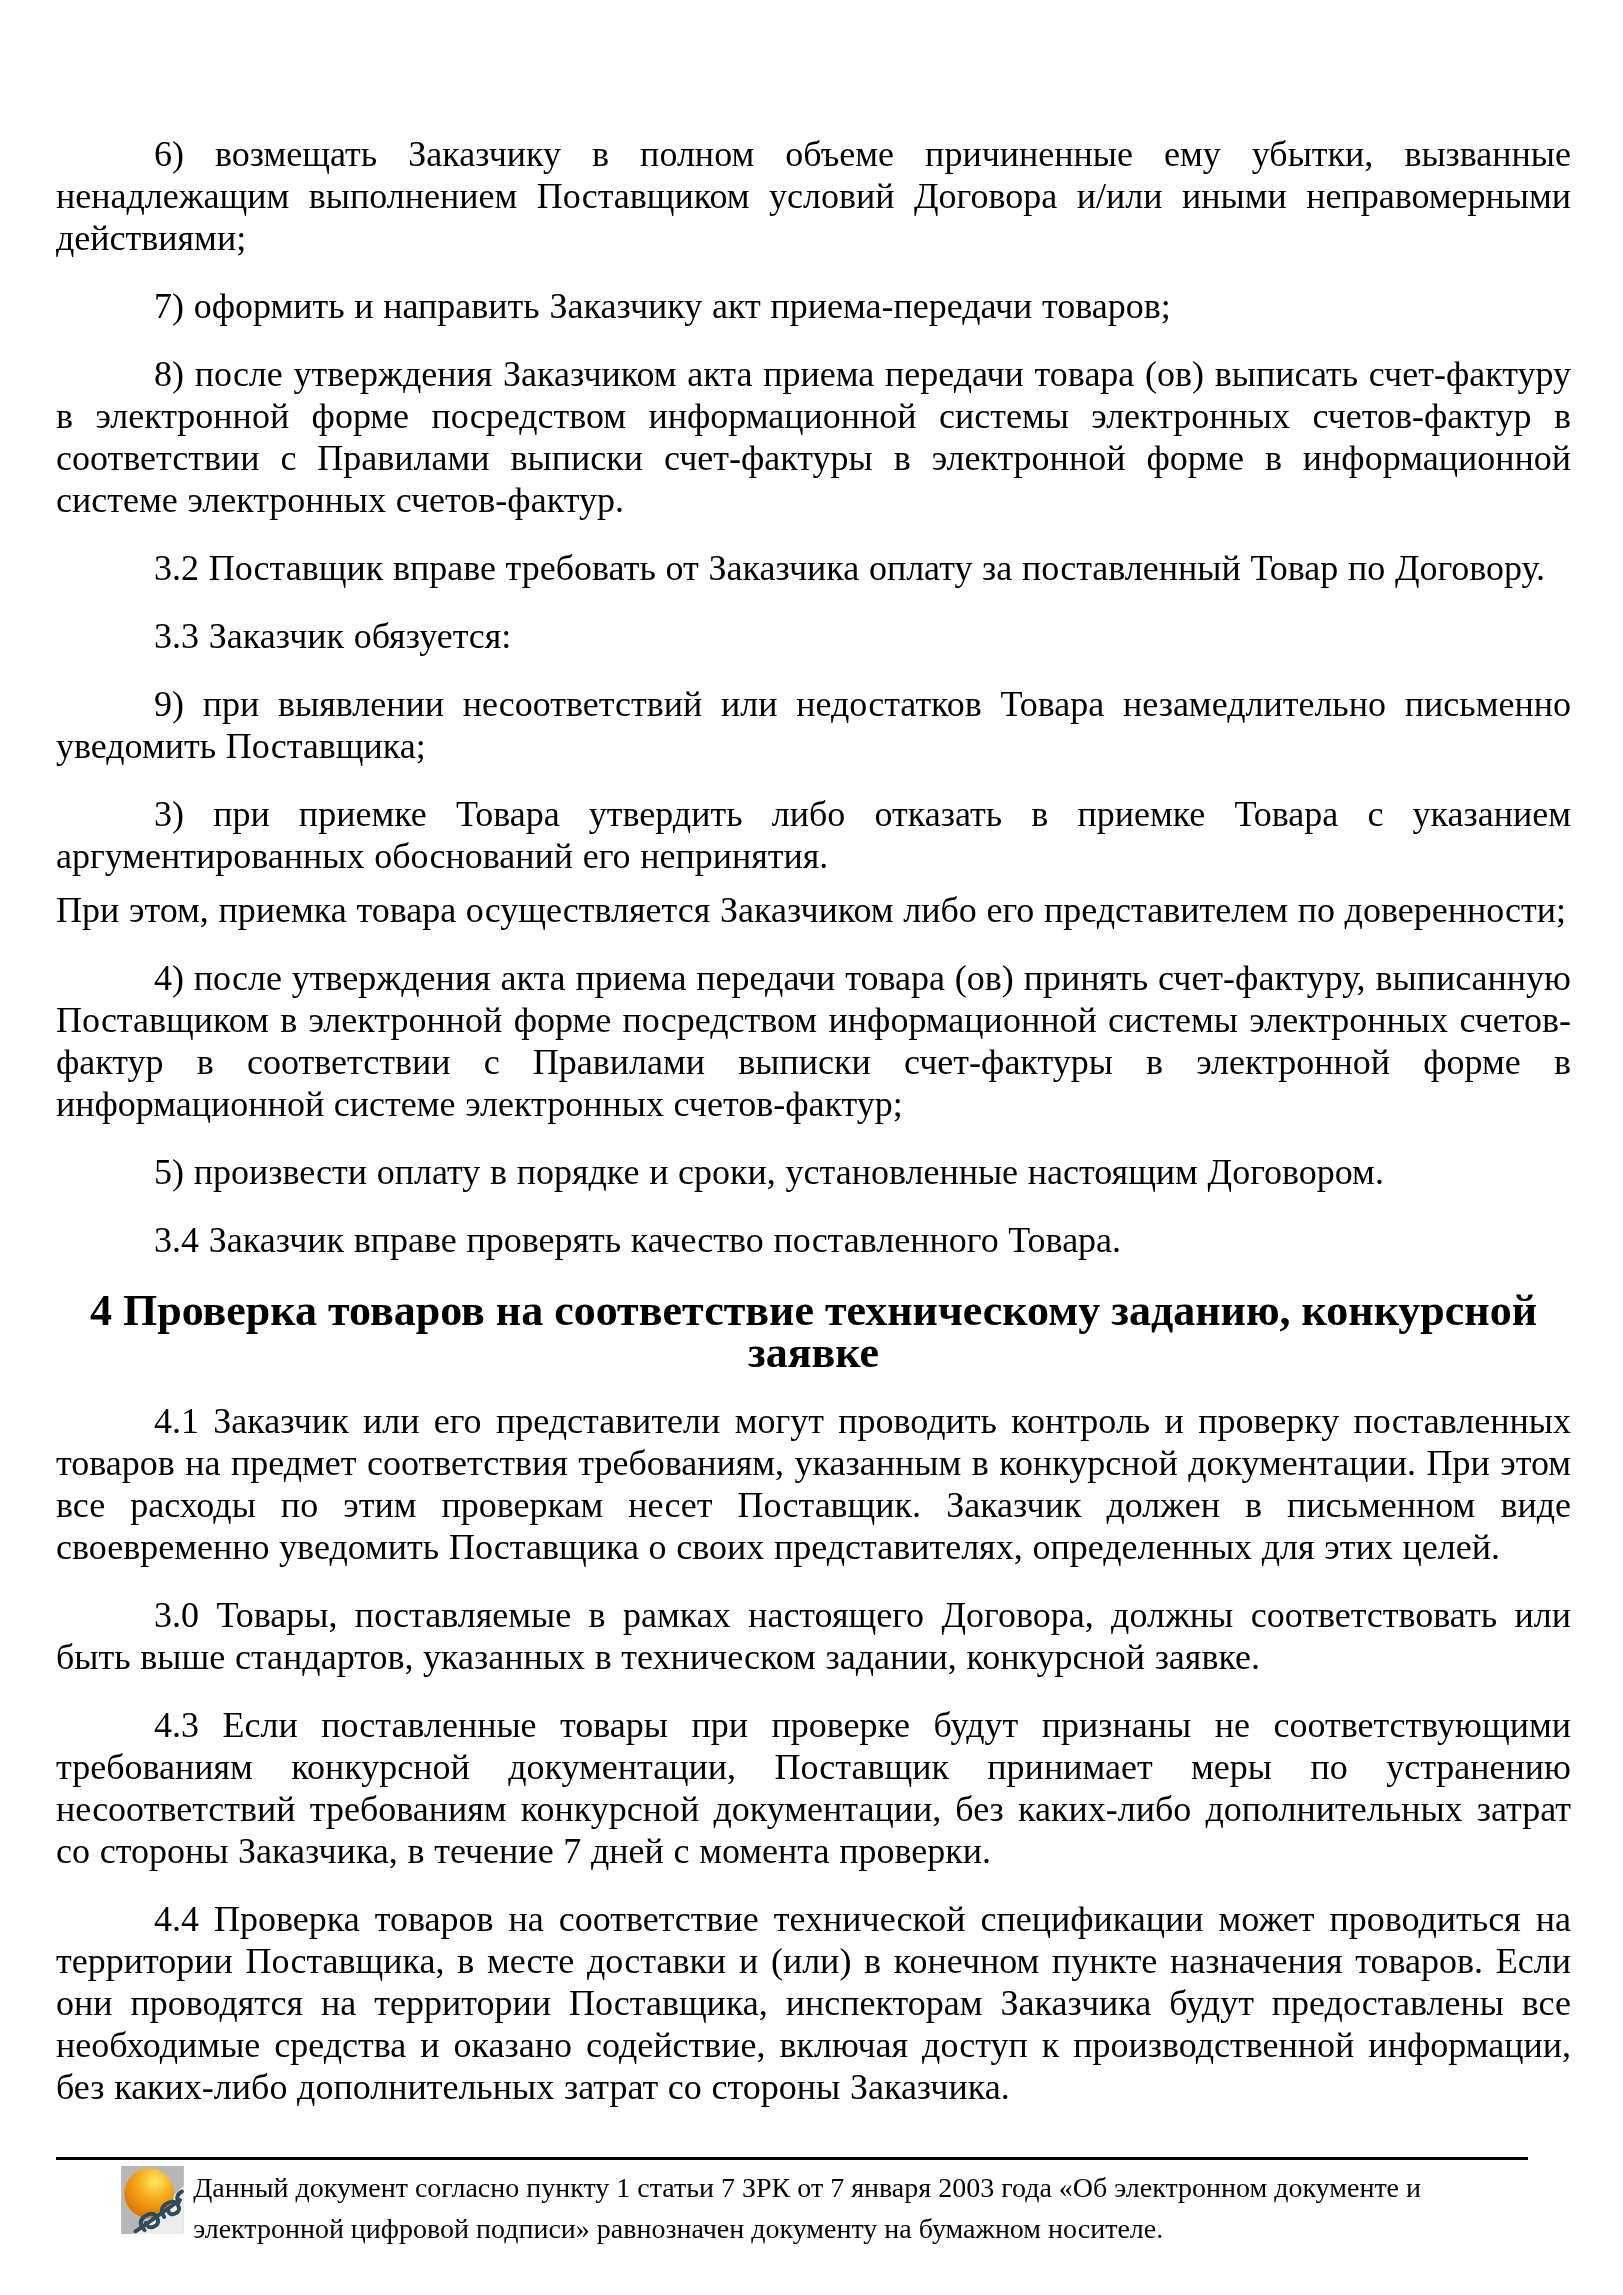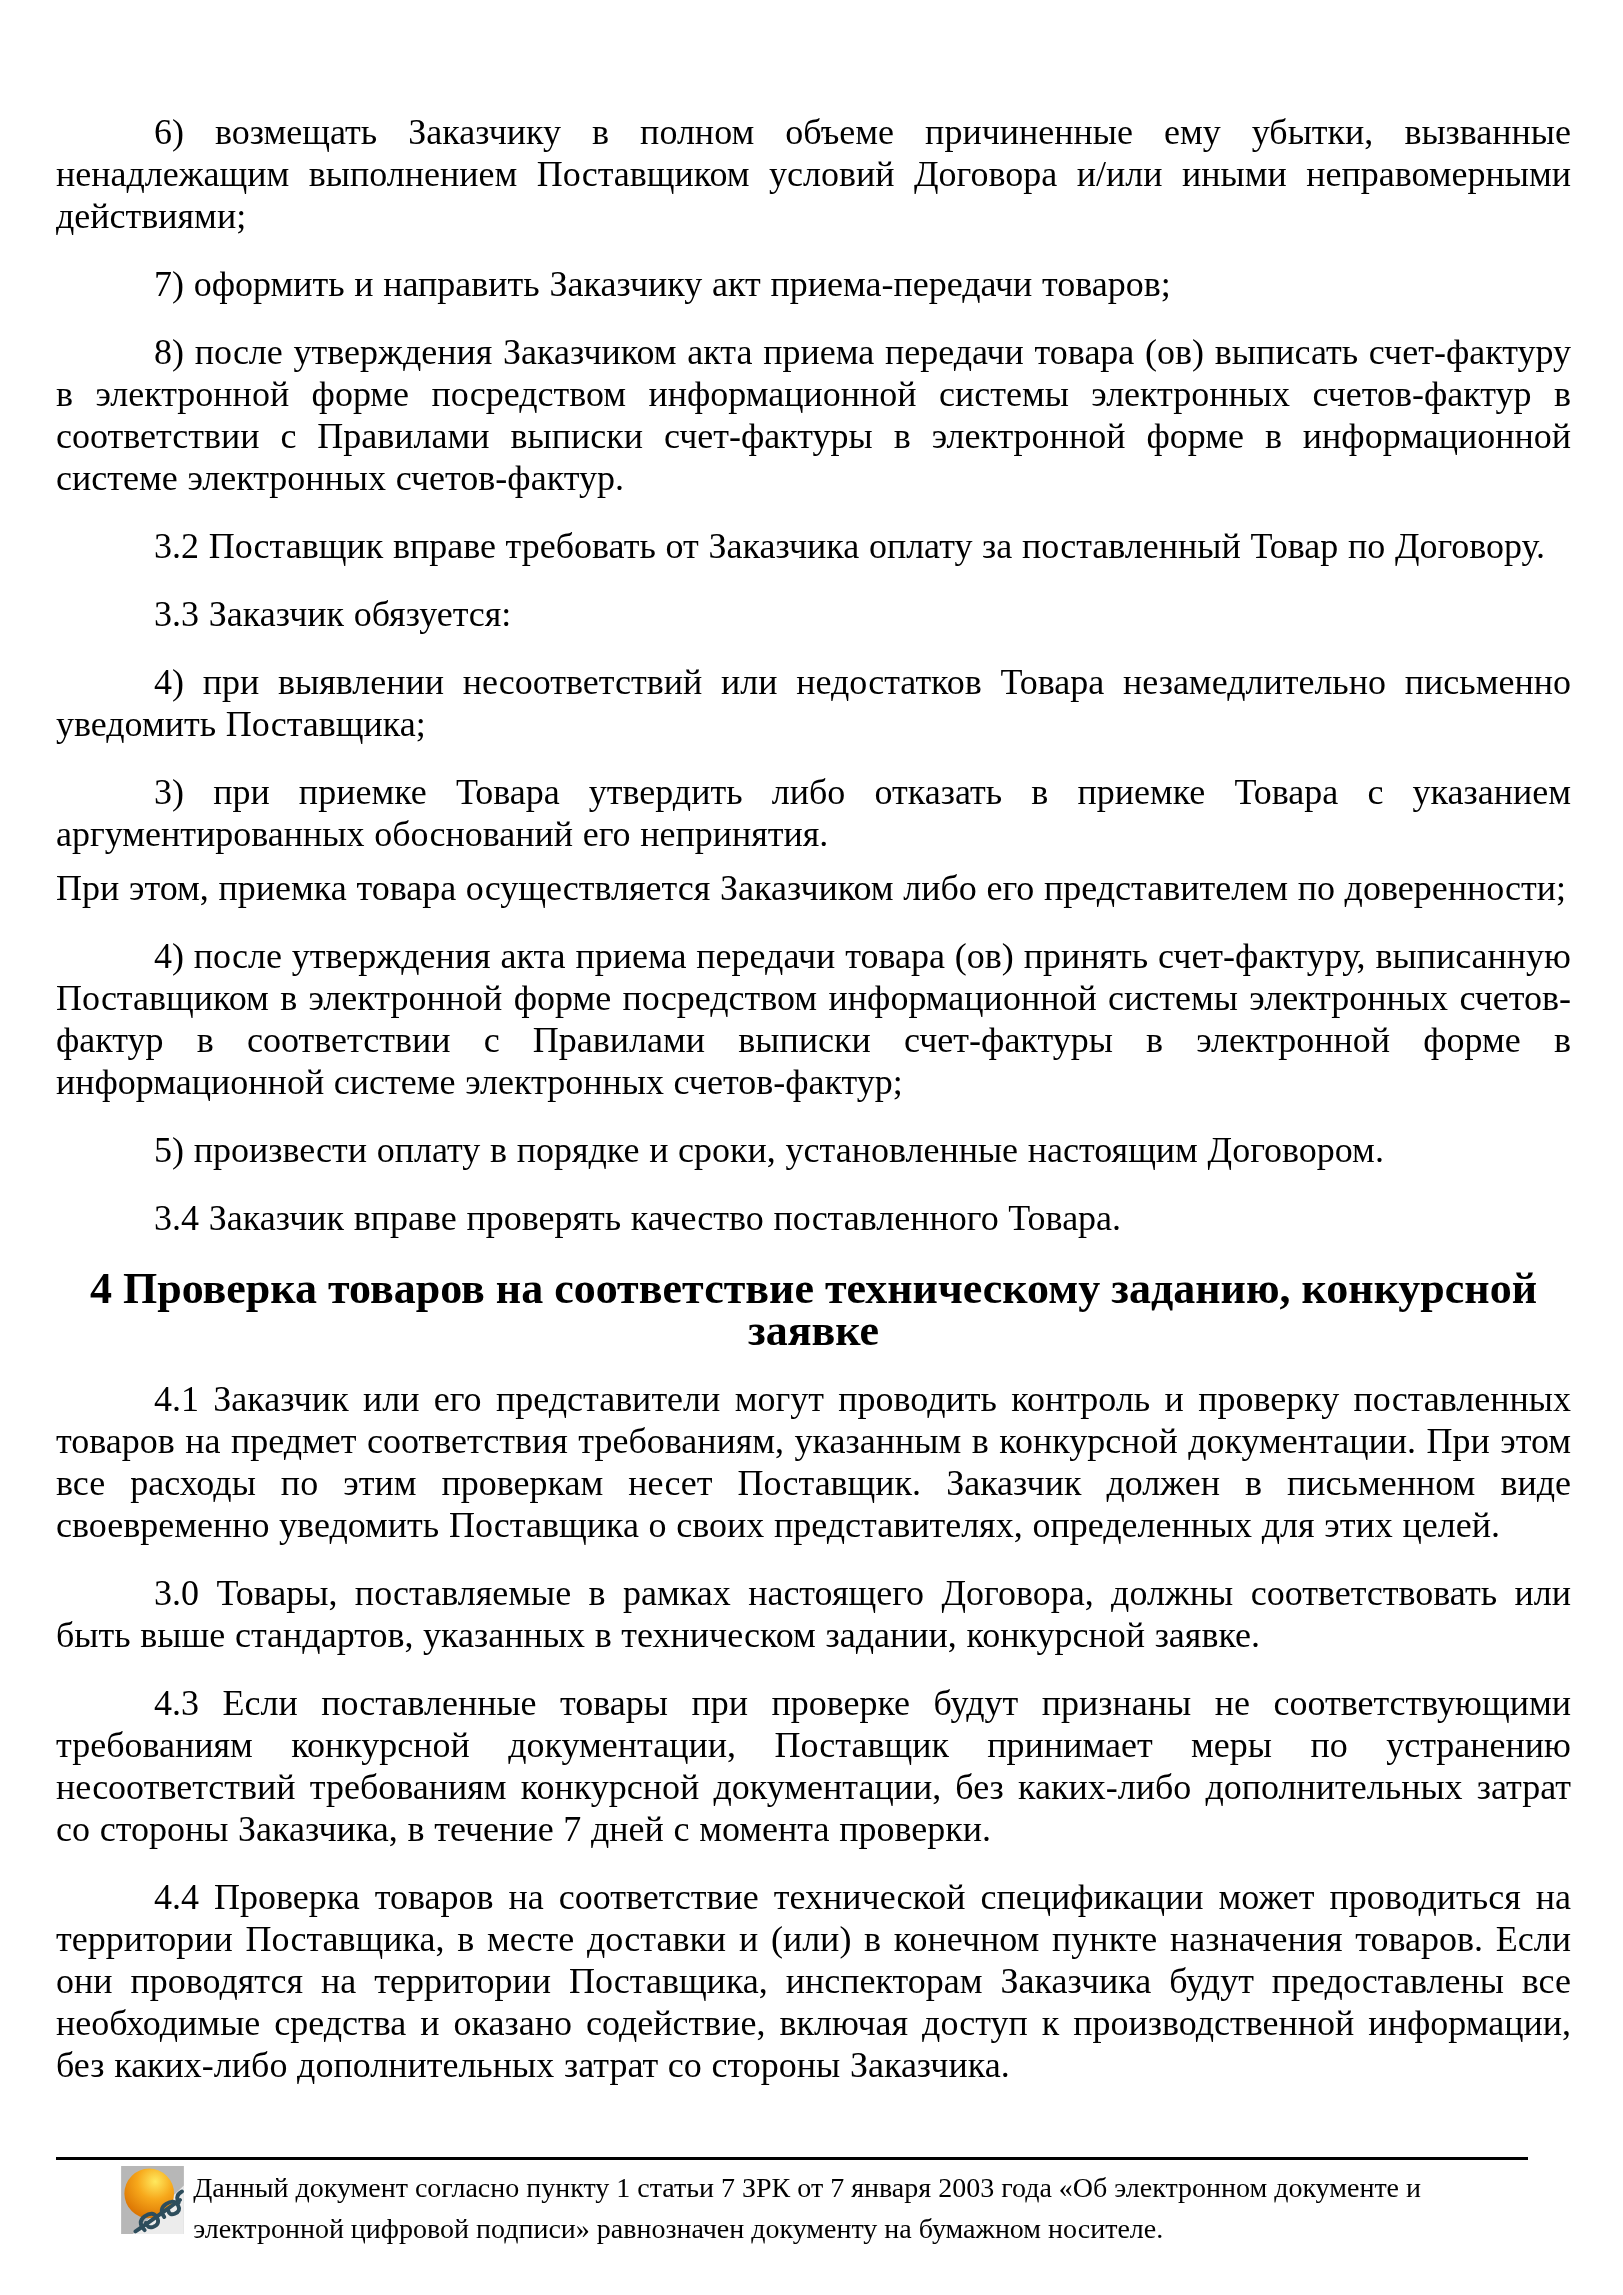--- a/index.html
+++ b/index.html
@@ -11,21 +11,21 @@
     position: relative;
     width: 1623px;
     height: 2295px;
     background: #ffffff;
     color: #000000;
     font-family: "Liberation Serif", "DejaVu Serif", serif;
     overflow: hidden;
   }
   .doc-body {
     position: absolute;
-    top: 111px;
+    top: 133px;
     left: 56px;
     width: 1515px;
   }
   .p {
     margin: 26px 0 0 0;
     font-size: 36px;
     line-height: 42px;
     text-align: justify;
     text-indent: 98px;
     word-spacing: 0.7px;
@@ -75,21 +75,21 @@
 <body>
 
 <div class="page">
 
   <main class="doc-body">
     <p class="p first">6) возмещать Заказчику в полном объеме причиненные ему убытки, вызванные ненадлежащим выполнением Поставщиком условий Договора и/или иными неправомерными действиями;</p>
     <p class="p">7) оформить и направить Заказчику акт приема-передачи товаров;</p>
     <p class="p">8) после утверждения Заказчиком акта приема передачи товара (ов) выписать счет-фактуру в электронной форме посредством информационной системы электронных счетов-фактур в соответствии с Правилами выписки счет-фактуры в электронной форме в информационной системе электронных счетов-фактур.</p>
     <p class="p">3.2 Поставщик вправе требовать от Заказчика оплату за поставленный Товар по Договору.</p>
     <p class="p">3.3 Заказчик обязуется:</p>
-    <p class="p">4) при выявлении несоответствий или недостатков Товара незамедлительно письменно уведомить Поставщика;</p>
+    <p class="p">9) при выявлении несоответствий или недостатков Товара незамедлительно письменно уведомить Поставщика;</p>
     <p class="p">3) при приемке Товара утвердить либо отказать в приемке Товара с указанием аргументированных обоснований его непринятия.</p>
     <p class="p cont">При этом, приемка товара осуществляется Заказчиком либо его представителем по доверенности;</p>
     <p class="p">4) после утверждения акта приема передачи товара (ов) принять счет-фактуру, выписанную Поставщиком в электронной форме посредством информационной системы электронных счетов-фактур в соответствии с Правилами выписки счет-фактуры в электронной форме в информационной системе электронных счетов-фактур;</p>
     <p class="p">5) произвести оплату в порядке и сроки, установленные настоящим Договором.</p>
     <p class="p">3.4 Заказчик вправе проверять качество поставленного Товара.</p>
     <h2 class="heading">4 Проверка товаров на соответствие техническому заданию, конкурсной заявке</h2>
     <p class="p">4.1 Заказчик или его представители могут проводить контроль и проверку поставленных товаров на предмет соответствия требованиям, указанным в конкурсной документации. При этом все расходы по этим проверкам несет Поставщик. Заказчик должен в письменном виде своевременно уведомить Поставщика о своих представителях, определенных для этих целей.</p>
     <p class="p">3.0 Товары, поставляемые в рамках настоящего Договора, должны соответствовать или быть выше стандартов, указанных в техническом задании, конкурсной заявке.</p>
     <p class="p">4.3 Если поставленные товары при проверке будут признаны не соответствующими требованиям конкурсной документации, Поставщик принимает меры по устранению несоответствий требованиям конкурсной документации, без каких-либо дополнительных затрат со стороны Заказчика, в течение 7 дней с момента проверки.</p>
     <p class="p">4.4 Проверка товаров на соответствие технической спецификации может проводиться на территории Поставщика, в месте доставки и (или) в конечном пункте назначения товаров. Если они проводятся на территории Поставщика, инспекторам Заказчика будут предоставлены все необходимые средства и оказано содействие, включая доступ к производственной информации, без каких-либо дополнительных затрат со стороны Заказчика.</p>

